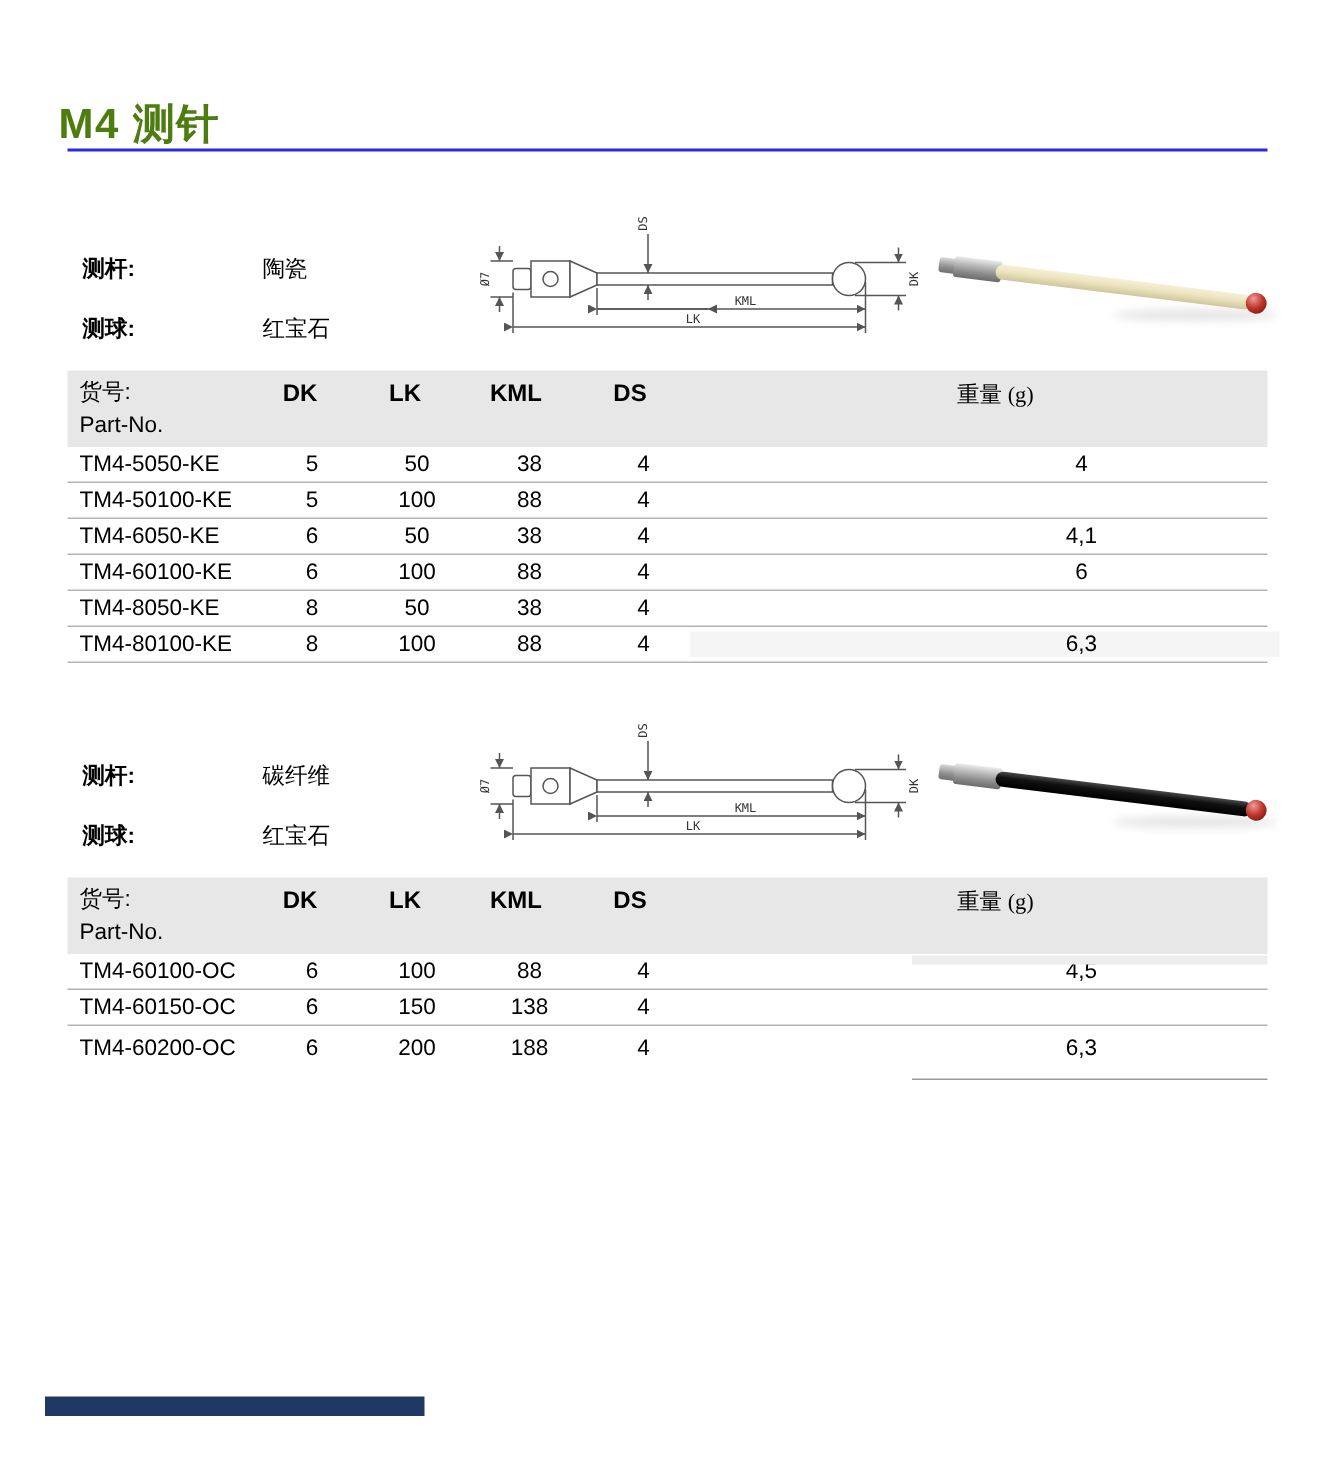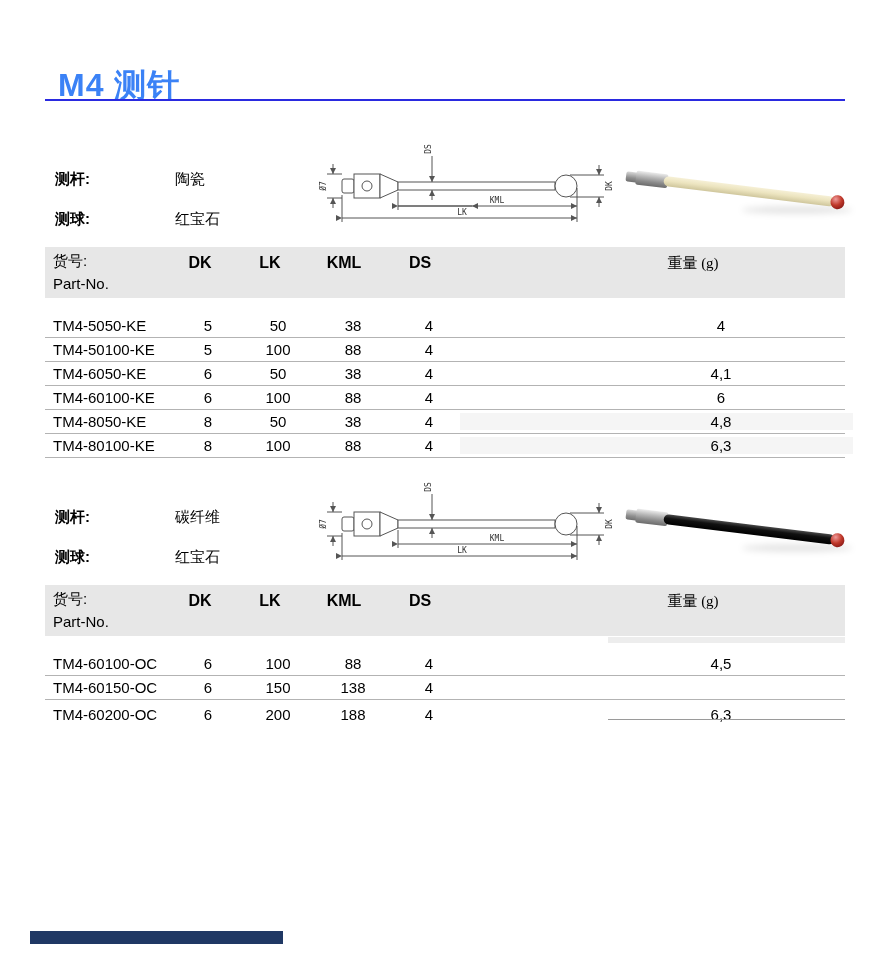--- a/index.html
+++ b/index.html
@@ -1,21 +1,21 @@
 <!DOCTYPE html>
 <html><head>
 <meta charset="utf-8">
 <style>
   html,body{margin:0;padding:0;}
   body{
     width:882px;height:977px;background:#ffffff;position:relative;
     font-family:"Liberation Sans",sans-serif;color:#000;overflow:hidden;
   }
   
-  .page-title{position:absolute;left:58px;top:64px;font-size:32px;font-weight:600;color:#3b82f6;letter-spacing:1px;}
+  .page-title{position:absolute;left:39px;top:64px;font-size:28px;font-weight:600;color:#4d7c0f;letter-spacing:1px;}
   .title-rule{position:absolute;left:45px;top:99px;width:800px;height:2px;background:#2a2ae0;}
 
   
   .section{position:absolute;left:0;width:760px;height:110px;}
   .sec1{top:138px;}
   .sec2{top:476px;}
   .spec-line{position:absolute;left:55px;font-size:15px;}
   .spec-label{font-weight:bold;display:inline-block;width:62px;}
   .spec-value{position:absolute;left:120px;top:0;white-space:nowrap;font-weight:normal;}
   .spec1{top:32px;}
@@ -47,23 +47,23 @@
   .tbl1{top:247px;}
   .tbl2{top:585px;}
   .tbl-head{position:relative;height:51px;background:#e7e7e7;}
   .h-partno{position:absolute;left:8px;top:5px;font-size:15px;font-weight:normal;}
   .h-partno-sub{position:absolute;left:8px;top:28px;font-size:15px;font-weight:normal;}
   .h-col{position:absolute;top:7px;width:56px;text-align:center;font-size:16px;font-weight:bold;}
   .h-dk{left:127px;}
   .h-lk{left:197px;}
   .h-kml{left:271px;}
   .h-ds{left:347px;}
-  .h-weight{position:absolute;left:593px;top:7px;width:110px;text-align:center;
+  .h-weight{position:absolute;left:593px;top:7px;width:110px;
     font-size:15px;font-weight:normal;font-family:"Liberation Serif",serif;}
-  .tbl-rows{margin-top:16px;}
+  .tbl-rows{margin-top:0;}
   .t-row{display:flex;height:23px;align-items:center;border-bottom:1px solid #b3b3b3;font-size:15px;}
   .t-row.no-border{border-bottom:none;align-items:flex-end;}
   .td{flex:none;}
   .td-part{width:115px;padding-left:8px;text-align:left;}
   .td-dk{width:80px;text-align:center;}
   .td-lk{width:60px;text-align:center;}
   .td-kml{width:90px;text-align:center;}
   .td-ds{width:62px;text-align:center;}
   .td-weight{width:264px;padding-left:129px;text-align:center;}
   .weight-tint{background:#f5f5f5;}
@@ -186,21 +186,20 @@
       <div class="td td-kml">88</div>
       <div class="td td-ds">4</div>
       <div class="td td-weight">6</div>
     </div>
     <div class="t-row">
       <div class="td td-part">TM4-8050-KE</div>
       <div class="td td-dk">8</div>
       <div class="td td-lk">50</div>
       <div class="td td-kml">38</div>
       <div class="td td-ds">4</div>
-      <div class="td td-weight weight-tint">4,8</div>
     </div>
     <div class="t-row">
       <div class="td td-part">TM4-80100-KE</div>
       <div class="td td-dk">8</div>
       <div class="td td-lk">100</div>
       <div class="td td-kml">88</div>
       <div class="td td-ds">4</div>
       <div class="td td-weight weight-tint">6,3</div>
     </div>
   </div>

